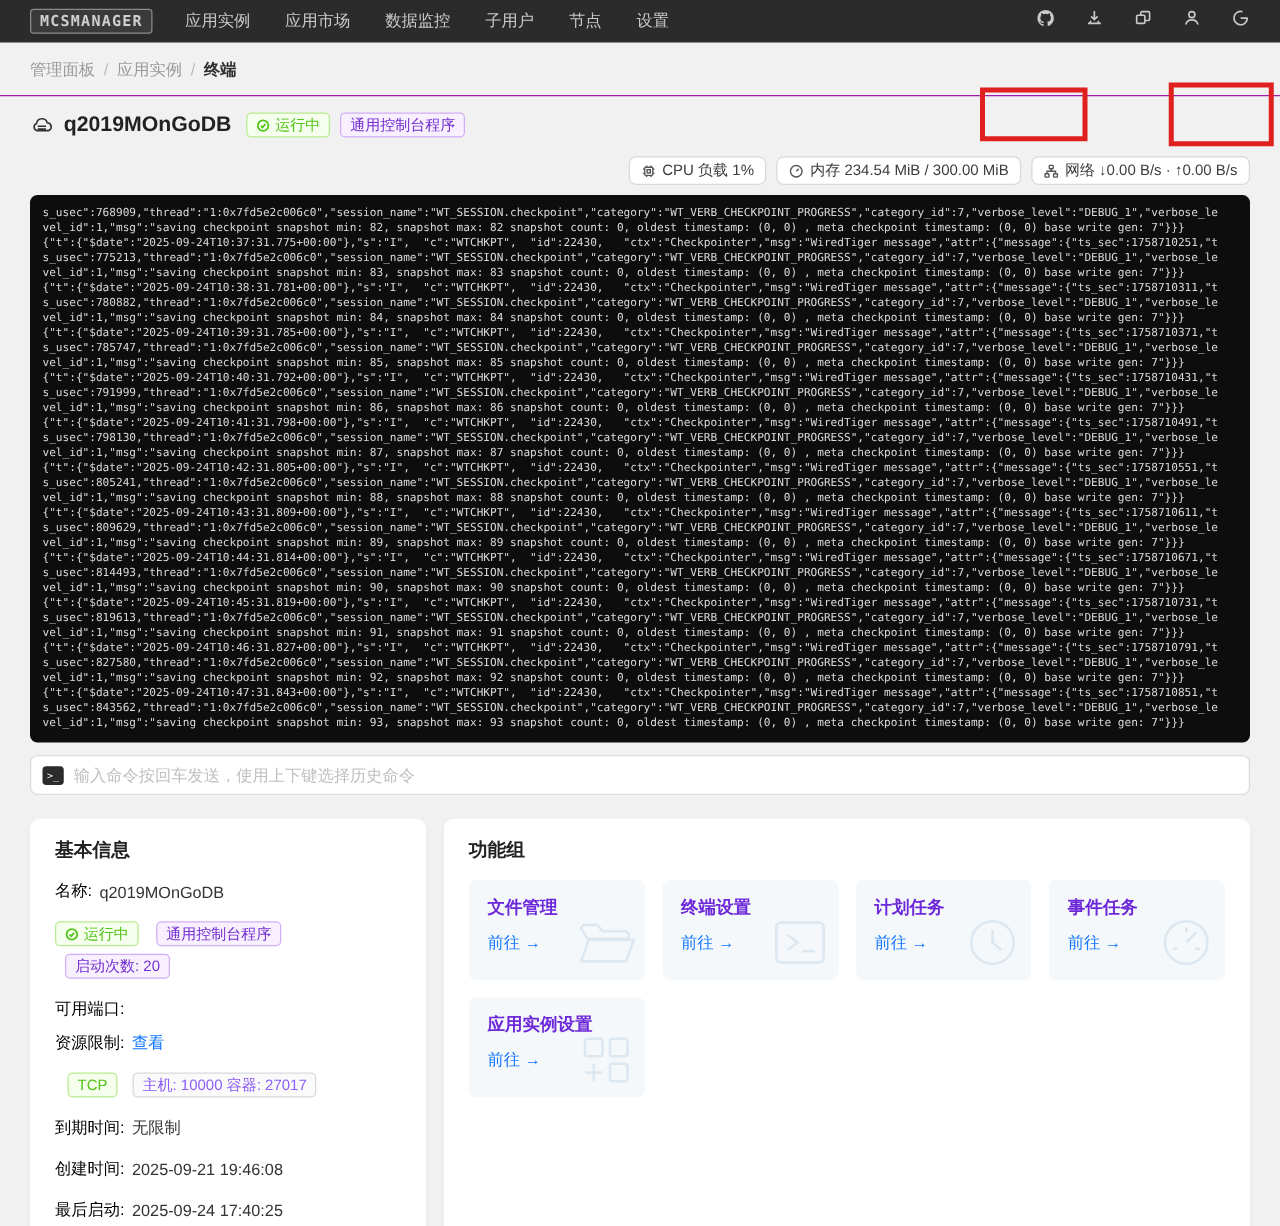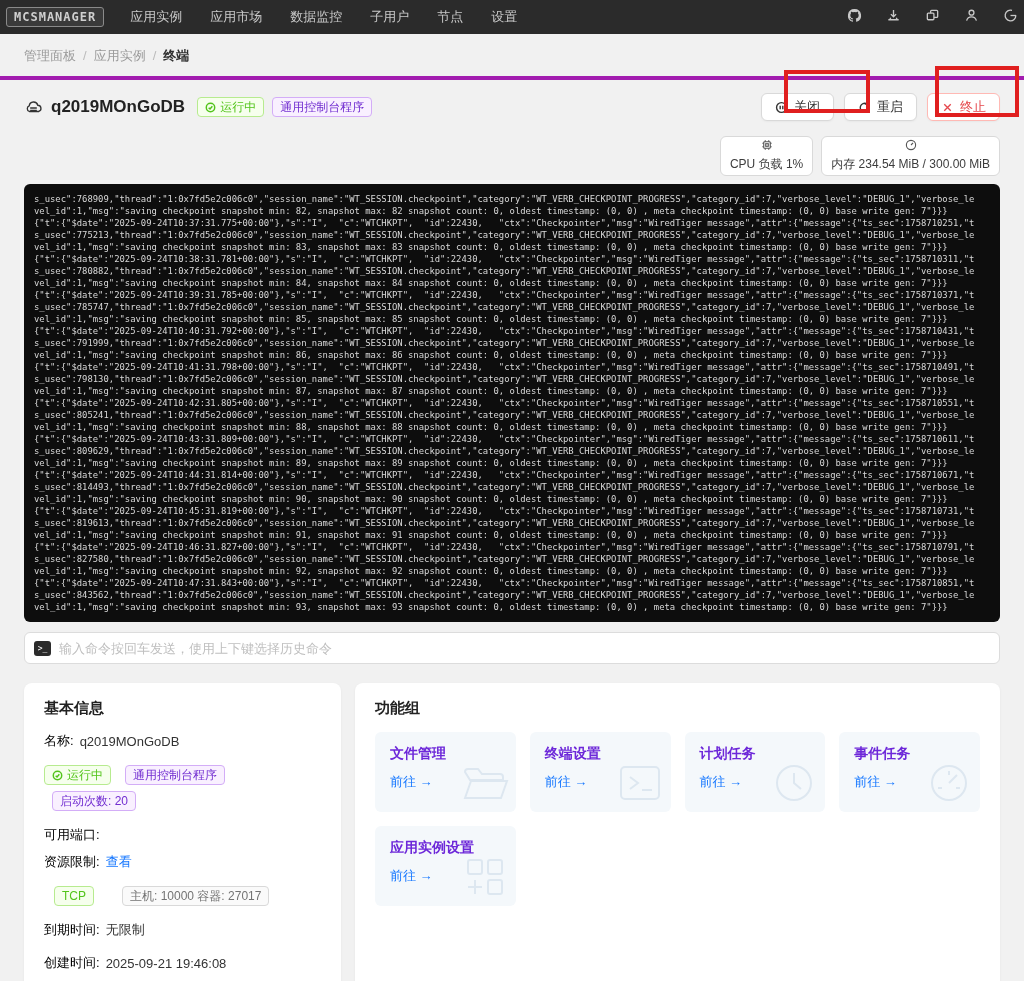--- a/index.html
+++ b/index.html
@@ -1,60 +1,60 @@
 <!DOCTYPE html>
 <html><head>
 <meta charset="utf-8">
 <style>
   * { margin:0; padding:0; box-sizing:border-box; }
   body { font-family:"Liberation Sans","DejaVu Sans",sans-serif; background:#e9e9e9; }
   .page { position:relative; width:1024px; height:981px; margin:0 auto; background:#f1f1f1; overflow:hidden; }
 
   
-  .topbar { height:34px; background:#2b2b2b; display:flex; align-items:center; padding:0 6px; }
+  .topbar { height:34px; background:#2b2b2b; display:flex; align-items:center; padding:0 24px; }
   .logo { font-family:"DejaVu Sans Mono",monospace; font-weight:bold; font-size:12px; letter-spacing:1px;
           color:#cfcfcf; border:1px solid #8a8a8a; border-radius:3px; padding:2px 7px; background:#3a3a3a; margin-right:26px; }
   .nav { display:flex; gap:28px; }
   .nav-item { color:#c9c9c9; font-size:13px; cursor:pointer; white-space:nowrap; }
   .top-icons { margin-left:auto; display:flex; gap:24px; align-items:center; }
   .top-icons svg { width:15px; height:15px; stroke:#c9c9c9; fill:none; stroke-width:1.4; }
   .top-icons svg.filled { fill:#c9c9c9; stroke:none; }
 
   
-  .breadcrumb { padding:13px 24px 11px; font-size:13px; color:#9a9a9a; border-bottom:4px solid #a21caf; }
+  .breadcrumb { padding:13px 24px 11px; font-size:13px; color:#9a9a9a; border-bottom:1px solid #a21caf; }
   .breadcrumb .sep { margin:0 7px; color:#bbb; }
   .breadcrumb .current { color:#2f2f2f; font-weight:bold; }
 
   
   .title-row { display:flex; align-items:center; margin:13px 24px 0; }
   .inst-icon svg { width:19px; height:19px; stroke:#333; fill:none; stroke-width:1.4; margin-right:8px; display:block; }
   .inst-title { font-size:17px; font-weight:bold; color:#222; margin-right:12px; }
   .badge { display:inline-flex; align-items:center; gap:4px; font-size:12px; line-height:18px; padding:0 7px;
            border-radius:4px; border:1px solid; white-space:nowrap; }
   .badge.green  { color:#52c41a; background:#f6ffed; border-color:#b7eb8f; }
   .badge.purple { color:#722ed1; background:#f9f0ff; border-color:#d3adf7; }
-  .badge.gray   { color:#737373; background:#fafafa; border-color:#d9d9d9; }
+  .badge.gray   { color:#8b5cf6; background:#fafafa; border-color:#d9d9d9; }
   .badge + .badge { margin-left:8px; }
   .badge svg { width:11px; height:11px; stroke:#52c41a; fill:none; stroke-width:1.6; }
 
   .actions { margin-left:auto; display:flex; gap:10px; }
   .btn { display:inline-flex; align-items:center; gap:6px; background:#fff; border:1px solid #d9d9d9;
          border-radius:6px; padding:4px 13px; font-size:13px; color:#333; cursor:pointer; box-shadow:0 1px 2px rgba(0,0,0,.04); }
   .btn svg { width:13px; height:13px; stroke:currentColor; fill:none; stroke-width:1.5; }
   .btn.danger { color:#e5484d; border-color:#ffb9b4; }
 
   
   .anno { position:absolute; border:4px solid #e01f1f; z-index:30; pointer-events:none; }
   .anno.box1 { left:784px; top:70px;  width:86px; height:43px; }
   .anno.box2 { left:935px; top:66px;  width:84px; height:51px; }
 
   
   .stats-row { display:flex; justify-content:flex-end; gap:8px; margin:15px 24px 0; }
   .stat-pill { display:inline-flex; align-items:center; gap:5px; background:#fff; border:1px solid #d9d9d9;
-               border-radius:6px; padding:2px 9px; font-size:12px; color:#3c3c3c;flex-direction:column; }
+               border-radius:6px; padding:2px 9px; font-size:12px; color:#3c3c3c; }
   .stat-pill svg { width:12px; height:12px; stroke:#555; fill:none; stroke-width:1.3; }
 
   
   .terminal { margin:8px 24px 0; background:#0d0d0d; border-radius:6px; padding:9px 10px; height:438px; overflow:hidden; }
   .tline { font-family:"DejaVu Sans Mono",monospace; font-size:8.9px; line-height:12px; color:#d9d9d9; white-space:pre; }
 
   
   .cmdbar { margin:10px 24px 0; background:#fff; border:1px solid #dcdcdc; border-radius:6px; height:32px;
             display:flex; align-items:center; padding:0 9px; gap:8px; }
   .cmd-icon { width:17px; height:15px; background:#2b2b2b; border-radius:3px; color:#fff; font-family:"DejaVu Sans Mono",monospace;
@@ -65,21 +65,21 @@
   
   .bottom { display:flex; gap:14px; margin:19px 24px 0; align-items:stretch; }
   .card { background:#fff; border-radius:8px; box-shadow:0 1px 3px rgba(0,0,0,.05); padding:16px 20px; }
   .card h2 { font-size:15px; color:#222; margin-bottom:14px; }
   .info-card { width:317px; flex:0 0 auto; }
   .func-card { flex:1; }
 
   .info-row { font-size:13px; color:#333; margin-bottom:15px; display:flex; align-items:center; flex-wrap:wrap; gap:6px; }
   .info-row .lbl { color:#000000; }
   .link { color:#1677ff; cursor:pointer; }
-  .port-row { margin:0 0 15px 10px; display:flex; gap:20px; align-items:center; }
+  .port-row { margin:0 0 15px 10px; display:flex; gap:4px; align-items:center; }
 
   .func-grid { display:grid; grid-template-columns:repeat(4,1fr); gap:14px; }
   .fcard { position:relative; background:#f4f8fb; border-radius:6px; padding:13px 15px; height:80px; overflow:hidden; cursor:pointer; }
   .fcard .ft { font-size:14px; font-weight:bold; color:#6d28d9; margin-bottom:10px; }
   .fcard .fl { font-size:13px; }
   .fcard .wm { position:absolute; right:6px; bottom:2px; }
   .fcard .wm svg { width:50px; height:46px; stroke:#dde7f0; fill:none; stroke-width:2; }
 </style>
 </head>
 <body>
@@ -132,61 +132,49 @@
     <span class="inst-title">q2019MOnGoDB</span>
     <span class="badge green">
         <svg viewBox="0 0 12 12">
           <circle cx="6" cy="6" r="4.6"></circle>
           <path d="M4 6.2 5.5 7.6 8 4.6"></path>
         </svg>
         <span>运行中</span>
       </span>
     <span class="badge purple">通用控制台程序</span>
 
-    <div class="actions">
-      <button class="btn">
-          <svg viewBox="0 0 14 14">
-            <circle cx="7" cy="7" r="5.3"></circle>
-            <path d="M5.6 5v4M8.4 5v4"></path>
-          </svg>
-          <span>关闭</span>
-        </button>
-      <button class="btn">
-          <svg viewBox="0 0 14 14">
-            <path d="M11.6 7A4.6 4.6 0 1 1 9.3 3.1M9.3 1.2v2.2H7.1"></path>
-          </svg>
-          <span>重启</span>
-        </button>
-      <button class="btn danger">
-          <svg viewBox="0 0 14 14">
-            <path d="M3.5 3.5l7 7M10.5 3.5l-7 7"></path>
-          </svg>
-          <span>终止</span>
-        </button>
-    </div>
   </div>
 
   <div class="anno box1"></div>
   <div class="anno box2"></div>
 
   <div class="stats-row">
     <span class="stat-pill">
         <svg viewBox="0 0 14 14">
           <rect x="3.2" y="3.2" width="7.6" height="7.6" rx="1"></rect>
           <rect x="5.5" y="5.5" width="3" height="3"></rect>
           <path d="M5 3.2V1.6M9 3.2V1.6M5 12.4v-1.6M9 12.4v-1.6M3.2 5H1.6M3.2 9H1.6M12.4 5h-1.6M12.4 9h-1.6"></path>
         </svg>
         <span>CPU 负载 1%</span>
       </span>
     <span class="stat-pill">
         <svg viewBox="0 0 14 14">
           <circle cx="7" cy="7" r="5.4"></circle>
           <path d="M7 7l2.4-2.4"></path>
         </svg>
         <span>内存 234.54 MiB / 300.00 MiB</span>
+      </span>
+    <span class="stat-pill">
+        <svg viewBox="0 0 14 14">
+          <rect x="5.2" y="1.5" width="3.6" height="3.2" rx=".5"></rect>
+          <rect x="1.2" y="9.3" width="3.6" height="3.2" rx=".5"></rect>
+          <rect x="9.2" y="9.3" width="3.6" height="3.2" rx=".5"></rect>
+          <path d="M7 4.7v2.3M3 9.3V7h8v2.3"></path>
+        </svg>
+        <span>网络 ↓0.00 B/s · ↑0.00 B/s</span>
       </span>
   </div>
 
   <div class="terminal">
       <div class="tline">s_usec":768909,"thread":"1:0x7fd5e2c006c0","session_name":"WT_SESSION.checkpoint","category":"WT_VERB_CHECKPOINT_PROGRESS","category_id":7,"verbose_level":"DEBUG_1","verbose_le</div>
       <div class="tline">vel_id":1,"msg":"saving checkpoint snapshot min: 82, snapshot max: 82 snapshot count: 0, oldest timestamp: (0, 0) , meta checkpoint timestamp: (0, 0) base write gen: 7"}}}</div>
       <div class="tline">{"t":{"$date":"2025-09-24T10:37:31.775+00:00"},"s":"I",  "c":"WTCHKPT",  "id":22430,   "ctx":"Checkpointer","msg":"WiredTiger message","attr":{"message":{"ts_sec":1758710251,"t</div>
       <div class="tline">s_usec":775213,"thread":"1:0x7fd5e2c006c0","session_name":"WT_SESSION.checkpoint","category":"WT_VERB_CHECKPOINT_PROGRESS","category_id":7,"verbose_level":"DEBUG_1","verbose_le</div>
       <div class="tline">vel_id":1,"msg":"saving checkpoint snapshot min: 83, snapshot max: 83 snapshot count: 0, oldest timestamp: (0, 0) , meta checkpoint timestamp: (0, 0) base write gen: 7"}}}</div>
       <div class="tline">{"t":{"$date":"2025-09-24T10:38:31.781+00:00"},"s":"I",  "c":"WTCHKPT",  "id":22430,   "ctx":"Checkpointer","msg":"WiredTiger message","attr":{"message":{"ts_sec":1758710311,"t</div>

